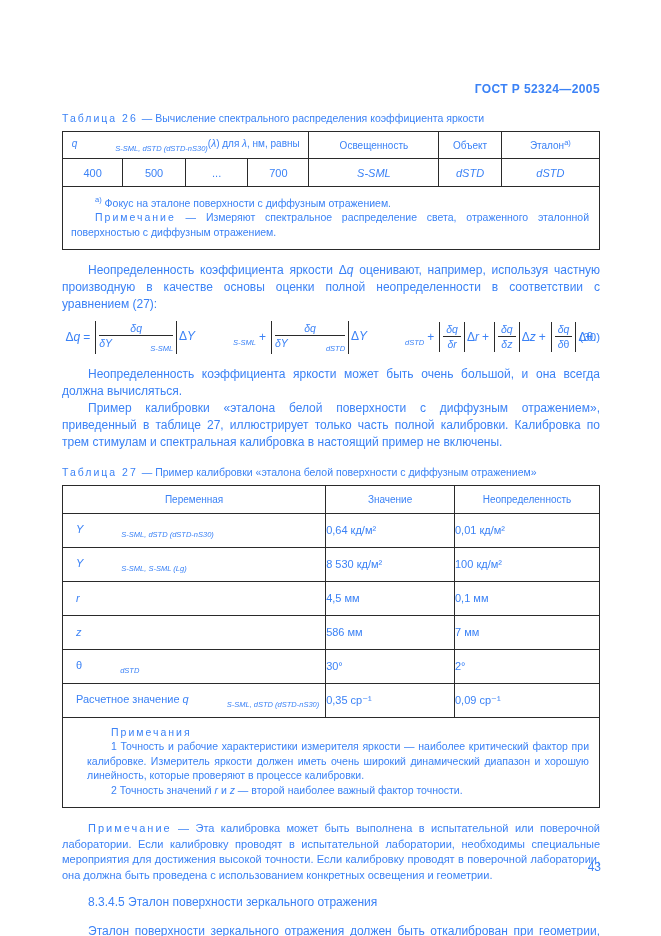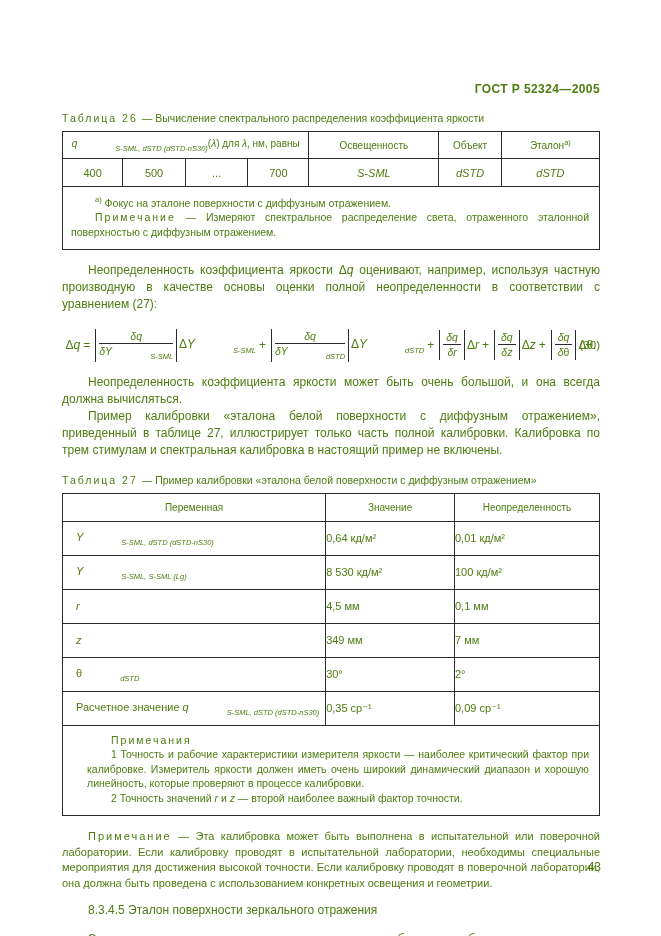--- a/index.html
+++ b/index.html
@@ -1,19 +1,19 @@
 <!DOCTYPE html>
 <html><head>
 <meta charset="utf-8">
 <style>
   html,body { margin:0; padding:0; background:#e8e8e8; }
   .page {
     position:relative; width:661px; height:936px; margin:0 auto;
     background:#ffffff; font-family:"Liberation Sans","DejaVu Sans",sans-serif;
-    color:#4d7c0f; overflow:hidden;
+    color:#3b82f6; overflow:hidden;
   }
   .content { position:absolute; left:62px; top:0; width:538px; }
 
   .doc-header { margin-top:82px; text-align:right; font-weight:bold; font-size:12px; letter-spacing:0.4px; }
 
   .tcap { margin:16px 0 7px 0; font-size:10.5px; }
   .cap-label { letter-spacing:2px; margin-right:4px; }
 
   table { border-collapse:collapse; width:100%; table-layout:fixed; }
   td, th { border:1px solid #2a2a2a; font-weight:normal; padding:0; }
@@ -26,21 +26,21 @@
 
   .notecell { padding:6px 10px 10px 0; }
   .notecell p { margin:0; font-size:10.5px; line-height:14.5px; text-align:justify; text-indent:24px; padding-left:8px; }
   .nlabel { letter-spacing:2px; }
 
   .body-p { margin:0; font-size:12px; line-height:17px; text-align:justify; text-indent:26px; }
   .mt12 { margin-top:12px; }
 
   .it { font-style:italic; }
 
-  .formula-row { position:relative; margin:16px 0 12px 0; display:flex; justify-content:center; align-items:center; font-size:12px; }
+  .formula-row { position:relative; margin:8px 0 12px 0; display:flex; justify-content:center; align-items:center; font-size:12px; }
   .term { display:inline-flex; align-items:center; }
   .abs { display:inline-block; border-left:1px solid #2a2a2a; border-right:1px solid #2a2a2a; padding:1px 3px; margin:0 2px; }
   .frac { display:inline-block; text-align:center; font-size:10.5px; line-height:1.15; }
   .frac .num { display:block; border-bottom:1px solid #2a2a2a; padding:0 3px 1px 3px; }
   .frac .den { display:block; padding-top:1px; }
   .op { margin:0 3px; }
   .eqnum { position:absolute; right:0; top:50%; transform:translateY(-50%); font-size:11.5px; }
 
   #t27 th { font-size:10px; height:27px; text-align:center; }
   #t27 td.var { font-size:11px; height:33px; padding-left:13px; text-align:left; }
@@ -163,21 +163,21 @@
         <td class="val">8 530 кд/м²</td>
         <td class="val">100 кд/м²</td>
       </tr>
       <tr>
         <td class="var"><span class="it">r</span></td>
         <td class="val">4,5 мм</td>
         <td class="val">0,1 мм</td>
       </tr>
       <tr>
         <td class="var"><span class="it">z</span></td>
-        <td class="val">349 мм</td>
+        <td class="val">586 мм</td>
         <td class="val">7 мм</td>
       </tr>
       <tr>
         <td class="var"><span>θ</span><sub class="sb">dSTD</sub></td>
         <td class="val">30°</td>
         <td class="val">2°</td>
       </tr>
       <tr>
         <td class="var"><span>Расчетное значение </span><span class="it">q</span><sub class="sb">S-SML, dSTD (dSTD-nS30)</sub></td>
         <td class="val">0,35 ср⁻¹</td>

